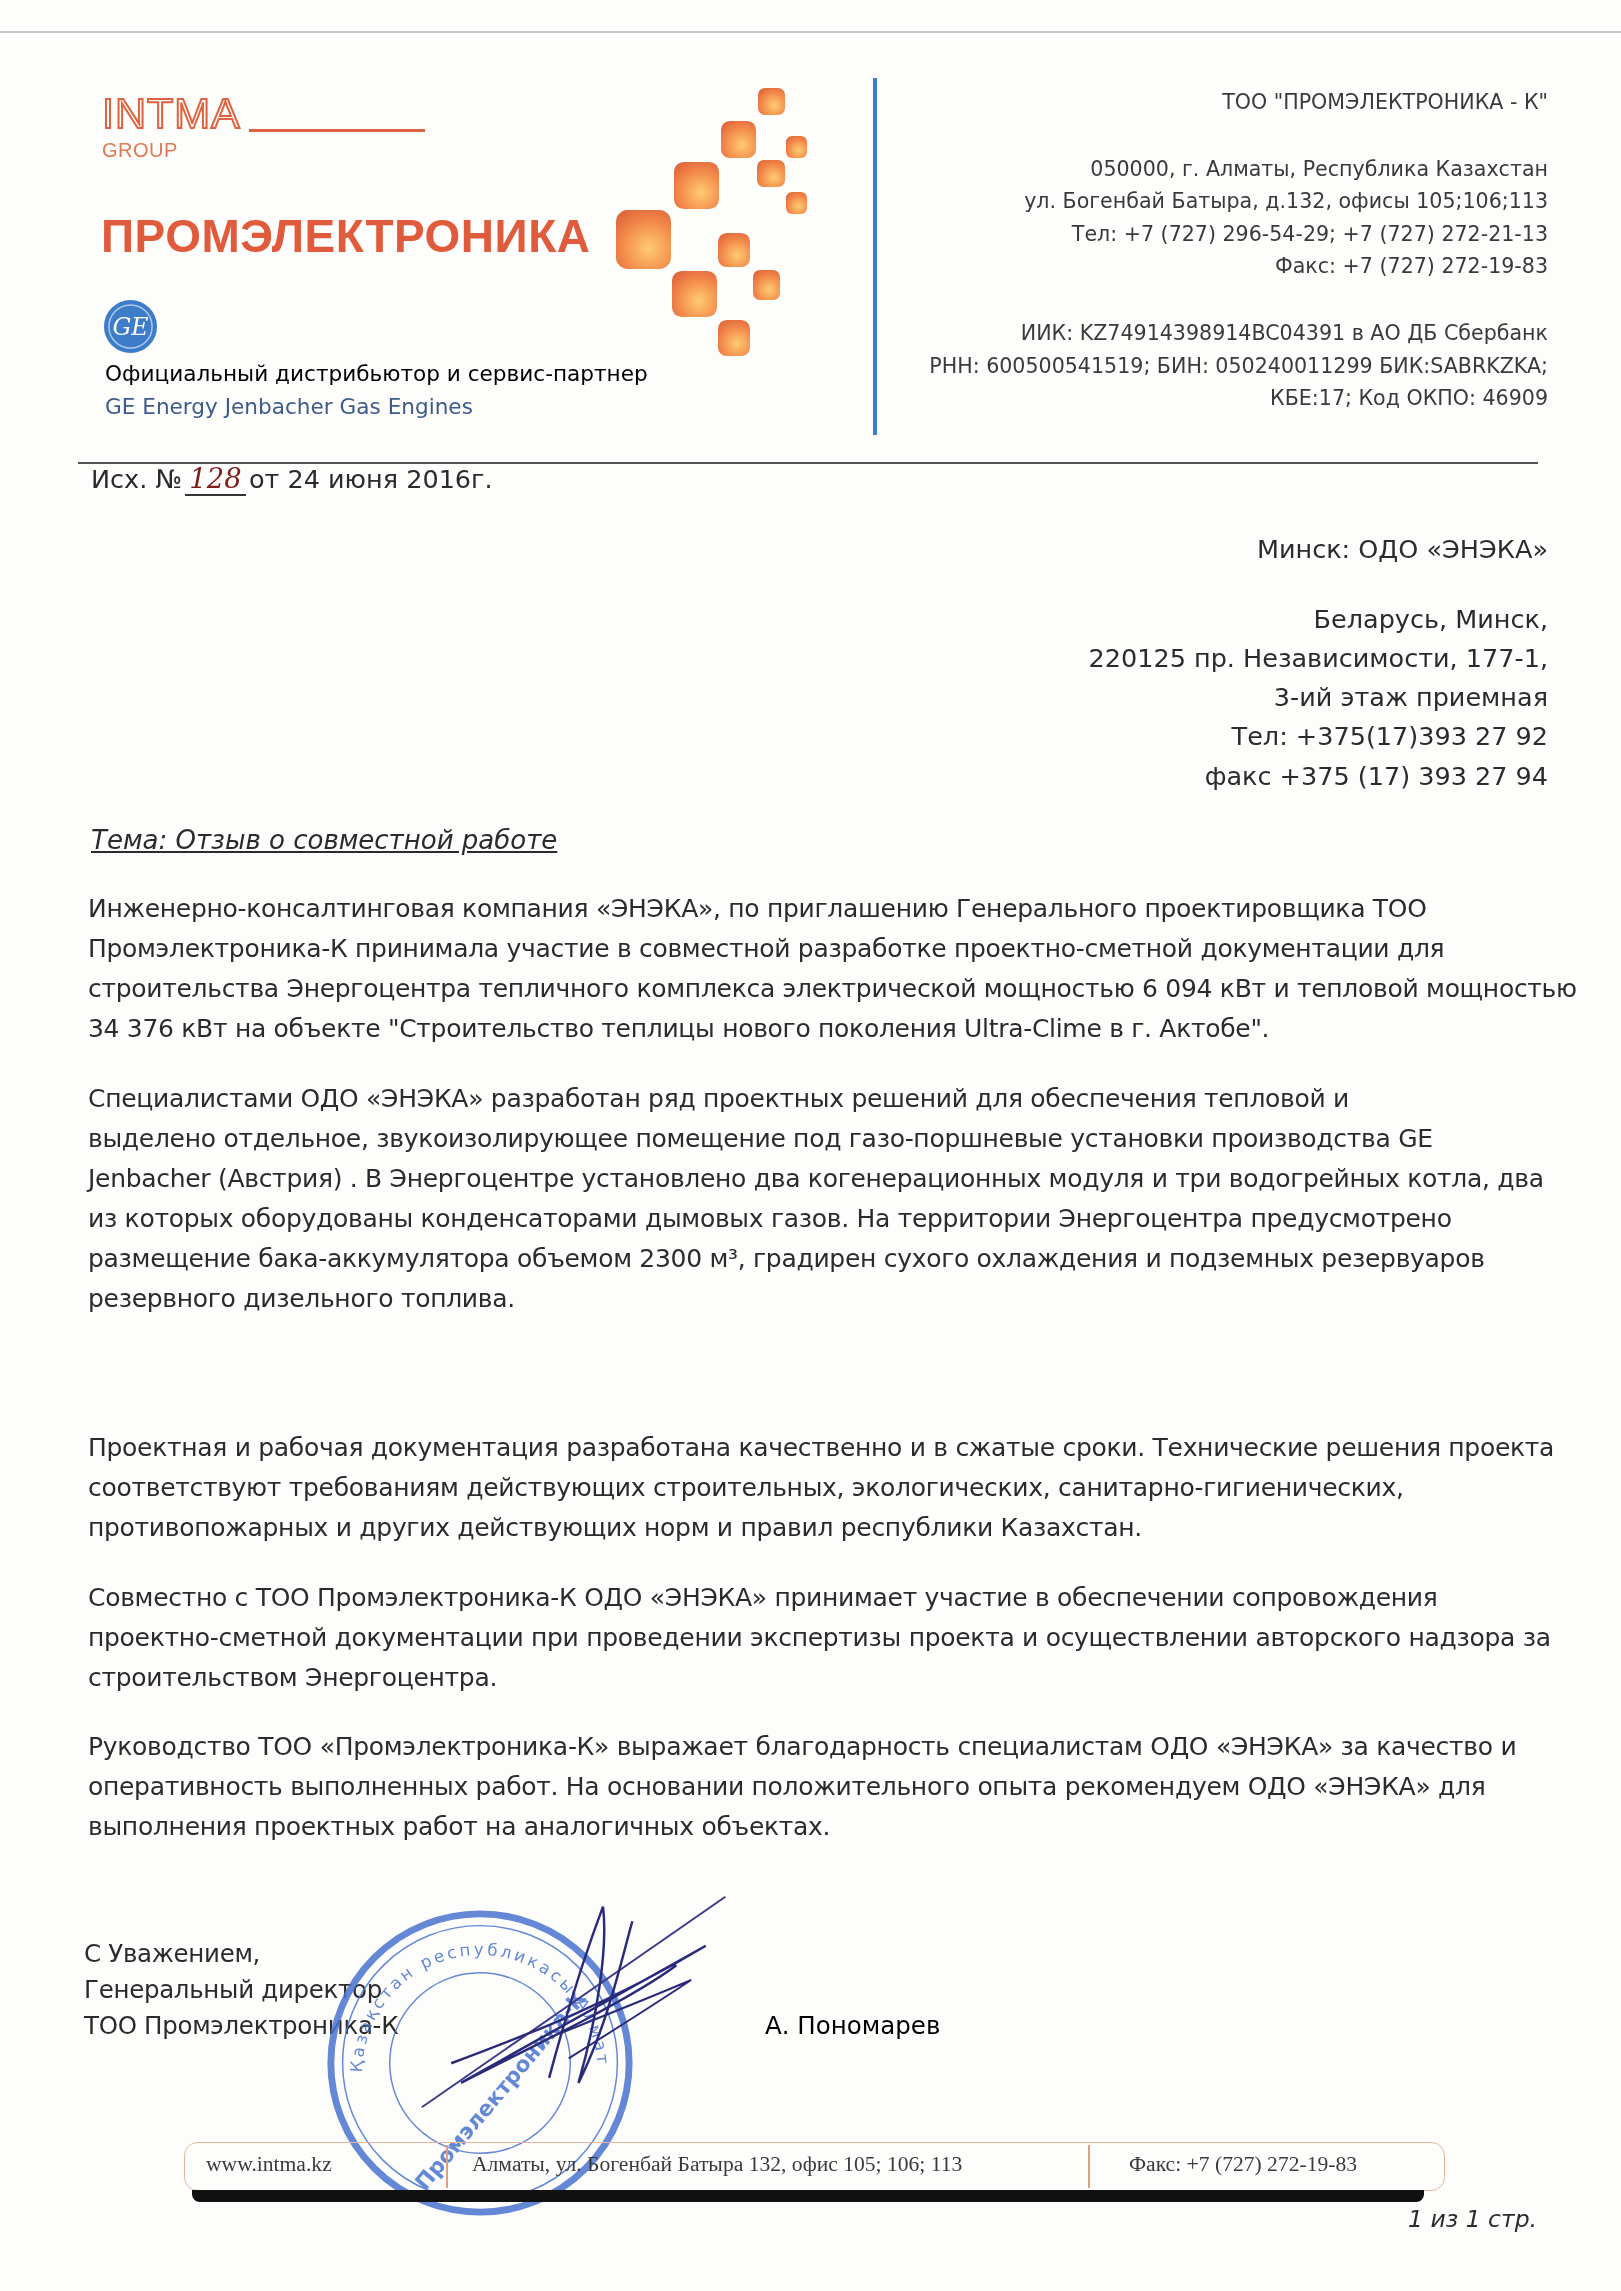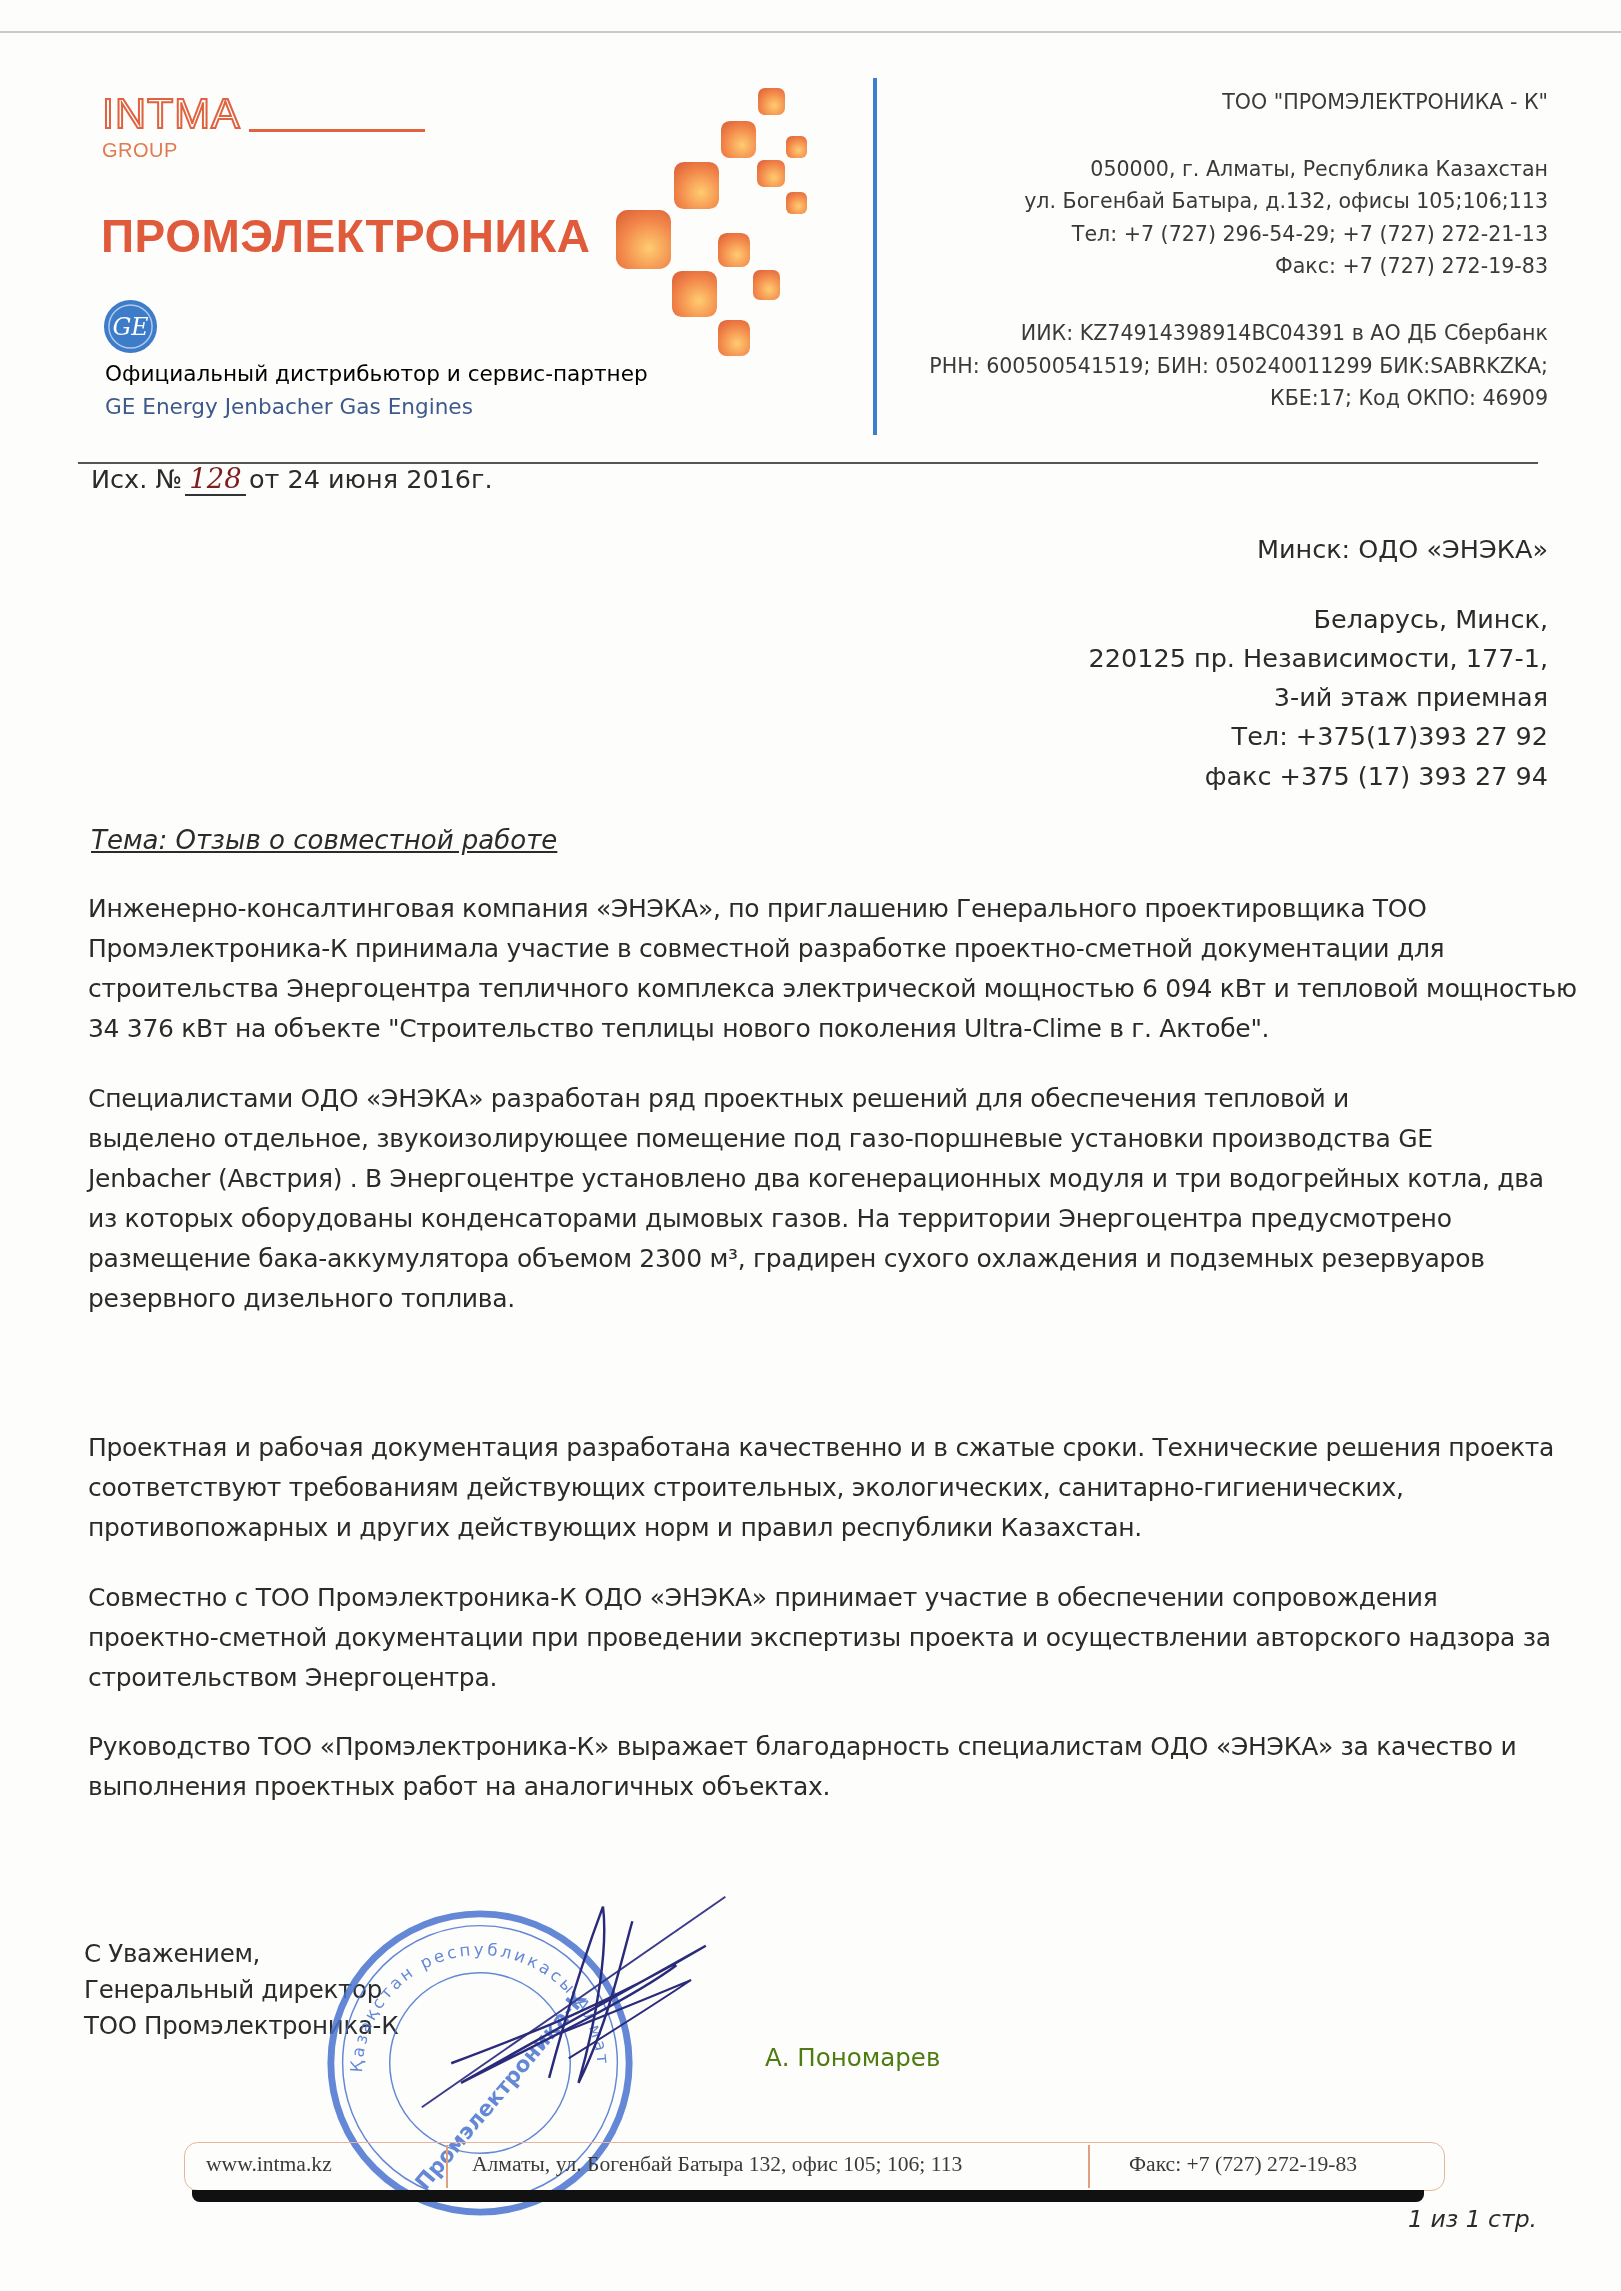--- a/index.html
+++ b/index.html
@@ -40,21 +40,21 @@
     color: #7f1d1d; font-family: "DejaVu Serif", serif; font-style: italic; font-size: 27.4px; margin: 0 3px; }
 
   .recipient { right: 73px; text-align: right; font-size: 25.5px; color: #2b2b2b; white-space: nowrap; font-family: "DejaVu Sans", sans-serif; }
 
   .subject { left: 91px; top: 825px; font-size: 26px; font-style: italic; text-decoration: underline; color: #2b2b2b; font-family: "DejaVu Sans", sans-serif; }
 
   .para { left: 88px; width: 1470px; font-size: 25px; line-height: 40px; color: #2b2b2b; font-family: "DejaVu Sans", sans-serif; letter-spacing: -0.3px; }
   .para .ln { display: block; white-space: nowrap; }
 
   .sig-text { left: 84px; font-size: 24.5px; color: #2b2b2b; white-space: nowrap; font-family: "DejaVu Sans", sans-serif; letter-spacing: -0.3px; }
-  .sig-name { left: 765px; top: 2011px; font-size: 24.5px; color: #4d7c0f; font-family: "DejaVu Sans", sans-serif; margin-top: 32px; }
+  .sig-name { left: 765px; top: 2011px; font-size: 24.5px; color: #000000; font-family: "DejaVu Sans", sans-serif; }
 
   .stamp { left: 323px; top: 1906px; width: 314px; height: 314px; opacity: 0.85; }
   .signature { left: 412px; top: 1887px; width: 333px; height: 235px; }
 
   .footer-box { left: 184px; top: 2142px; width: 1259px; height: 47px; border: 1.5px solid #e7b59a; border-radius: 13.7px; background: transparent; }
   .footer-bar { left: 192px; top: 2190px; width: 1232px; height: 11.8px; background: #111; border-radius: 0 0 7.8px 7.8px; }
   .footer-sep { top: 2145px; width: 1.5px; height: 43px; background: #e0a080; }
   .footer-cell { top: 2152px; font-family: "Liberation Serif", serif; font-size: 21.6px; color: #3a3a3a; white-space: nowrap; }
   .page-count { left: 1408px; top: 2205px; font-family: "DejaVu Sans", sans-serif; font-style: italic; font-size: 23.5px; color: #2b2b2b; }
 </style>
@@ -139,20 +139,21 @@
   <span class="ln">соответствуют требованиям действующих строительных, экологических, санитарно-гигиенических,</span>
   <span class="ln">противопожарных и других действующих норм и правил республики Казахстан.</span>
 </div>
 <div class="abs para" style="top:1578px;">
   <span class="ln">Совместно с ТОО Промэлектроника-К ОДО «ЭНЭКА» принимает участие  в обеспечении  сопровождения</span>
   <span class="ln">проектно-сметной документации при проведении экспертизы проекта и осуществлении  авторского надзора за</span>
   <span class="ln">строительством Энергоцентра.</span>
 </div>
 <div class="abs para" style="top:1727px;">
   <span class="ln">Руководство ТОО «Промэлектроника-К» выражает благодарность специалистам ОДО «ЭНЭКА» за качество и</span>
+  <span class="ln">оперативность выполненных работ. На основании положительного опыта рекомендуем  ОДО «ЭНЭКА» для</span>
   <span class="ln">выполнения проектных работ на аналогичных объектах.</span>
 </div>
 
 <div class="abs sig-text" style="top:1939px;">С Уважением,</div>
 <div class="abs sig-text" style="top:1975px;">Генеральный  директор</div>
 <div class="abs sig-text" style="top:2011px;">ТОО Промэлектроника-К</div>
 <div class="abs sig-name">А. Пономарев</div>
 
 <svg class="abs stamp" viewBox="0 0 320 320">
   <defs>

